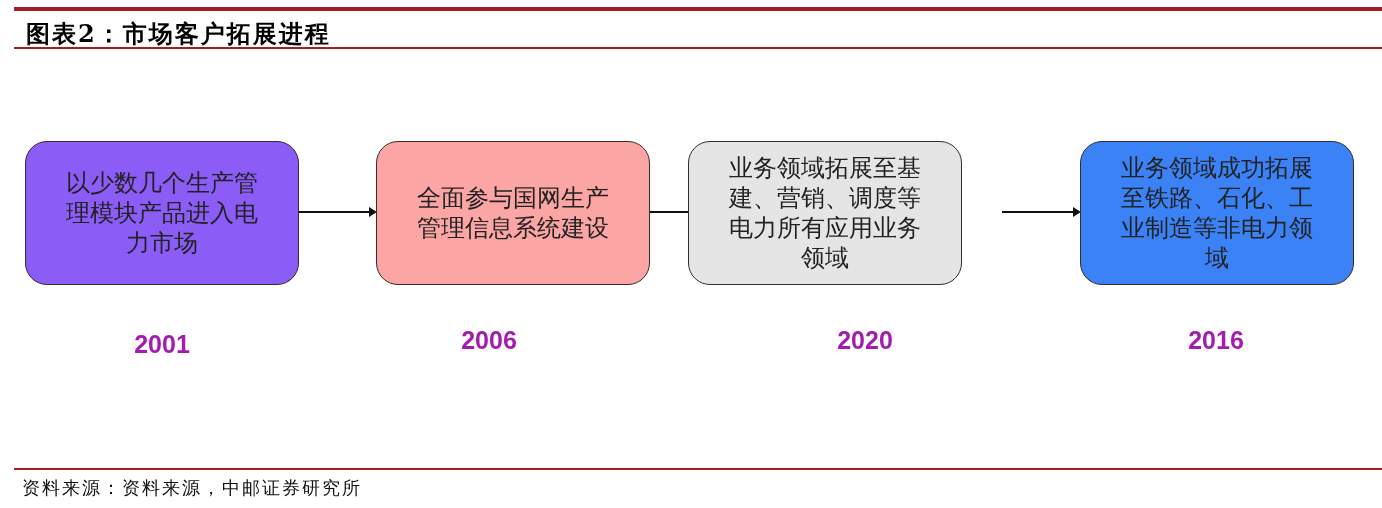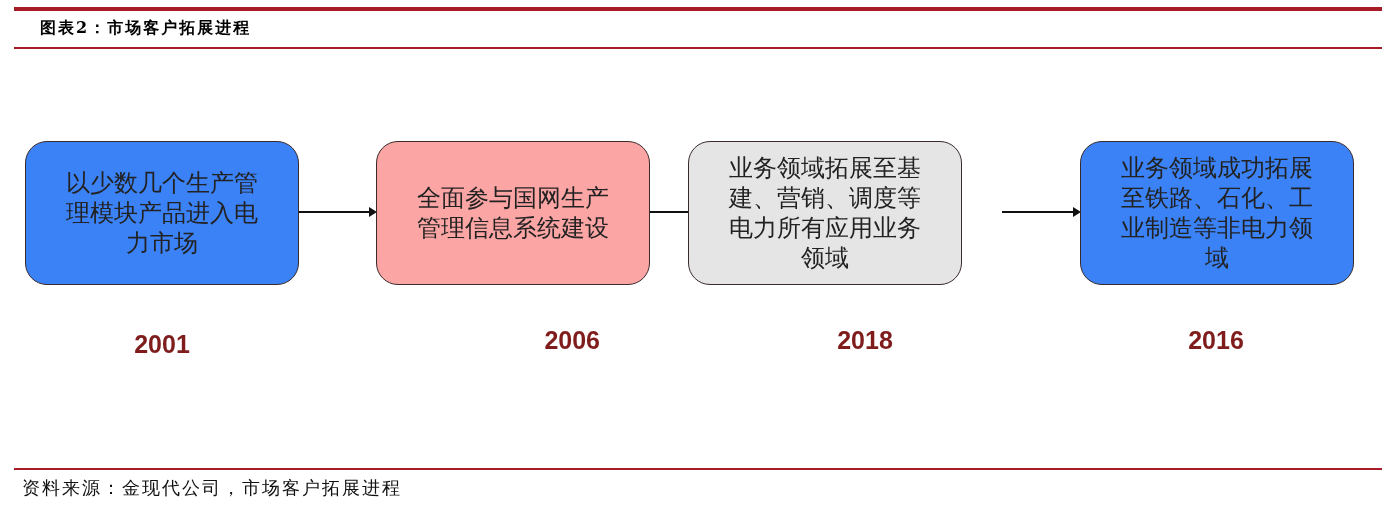--- a/index.html
+++ b/index.html
@@ -3,47 +3,47 @@
 <meta charset="utf-8">
 <style>
   html, body { margin: 0; padding: 0; background: #ffffff; }
   body { width: 1382px; height: 508px; position: relative; overflow: hidden;
          font-family: "DejaVu Sans", "Liberation Sans", sans-serif; color: #111; }
   .rule { position: absolute; left: 14px; right: 0; background: #a81c27; }
   .rule.top { top: 7px; height: 4px; }
   .rule.mid { top: 47px; height: 2px; }
   .rule.bot { top: 468px; height: 2px; }
   .title { position: absolute; left: 26px; top: 18px; font-family: "DejaVu Serif", serif;
-           font-weight: bold; font-size: 16px; letter-spacing: 2px; color: #000; margin-left: 14px; }
+           font-weight: bold; font-size: 24px; letter-spacing: 2px; color: #000; }
   .source { position: absolute; left: 22px; top: 476px; font-family: "DejaVu Serif", serif;
             font-size: 18px; letter-spacing: 2px; color: #111; }
   .box { position: absolute; top: 141px; height: 144px; width: 274px; box-sizing: border-box;
          border: 1.6px solid #3a2a2a; border-radius: 22px;
          display: flex; align-items: center; justify-content: center; text-align: center;
          font-size: 24px; line-height: 30px; padding: 0 30px; color: #222; }
   .arrow { position: absolute; top: 211px; height: 2px; background: #111; }
   .arrow::after { content: ""; position: absolute; right: -2px; top: -4px;
                   border-left: 8px solid #111; border-top: 5px solid transparent; border-bottom: 5px solid transparent; }
   .year { position: absolute; top: 326px; width: 200px; text-align: center;
-          font-family: "Liberation Sans", sans-serif; font-weight: bold; font-size: 25px; color: #7f1d1d; }
+          font-family: "Liberation Sans", sans-serif; font-weight: bold; font-size: 25px; color: #a21caf; }
 </style>
 </head>
 <body>
 
 <div class="rule top"></div>
 <div class="title">图表2：市场客户拓展进程</div>
 <div class="rule mid"></div>
 
-<div class="box" id="b0" style="left: 25px; background: #3b82f6;">以少数几个生产管理模块产品进入电力市场</div>
+<div class="box" id="b0" style="left: 25px; background: #8b5cf6;">以少数几个生产管理模块产品进入电力市场</div>
 <div class="arrow" style="left:299px;width:76px;"></div>
 <div class="box" id="b1" style="left: 376px; background: #fca5a5;">全面参与国网生产管理信息系统建设</div>
 <div class="arrow" style="left:650px;width:77px;"></div>
 <div class="box" id="b2" style="left: 688px; background: #e5e5e5;">业务领域拓展至基建、营销、调度等电力所有应用业务领域</div>
 <div class="arrow" style="left:1002px;width:77px;"></div>
 <div class="box" id="b3" style="left: 1080px; background: #3b82f6;">业务领域成功拓展至铁路、石化、工业制造等非电力领域</div>
 
 <div class="year" style="left:62px;top:330px;">2001</div>
-<div class="year" style="left:400px;text-align:right;">2006</div>
-<div class="year" style="left:765px;">2018</div>
+<div class="year" style="left:389px;">2006</div>
+<div class="year" style="left:765px;">2020</div>
 <div class="year" style="left:1116px;">2016</div>
 
 <div class="rule bot"></div>
-<div class="source">资料来源：金现代公司，市场客户拓展进程</div>
+<div class="source">资料来源：资料来源，中邮证券研究所</div>
 
 </body></html>

